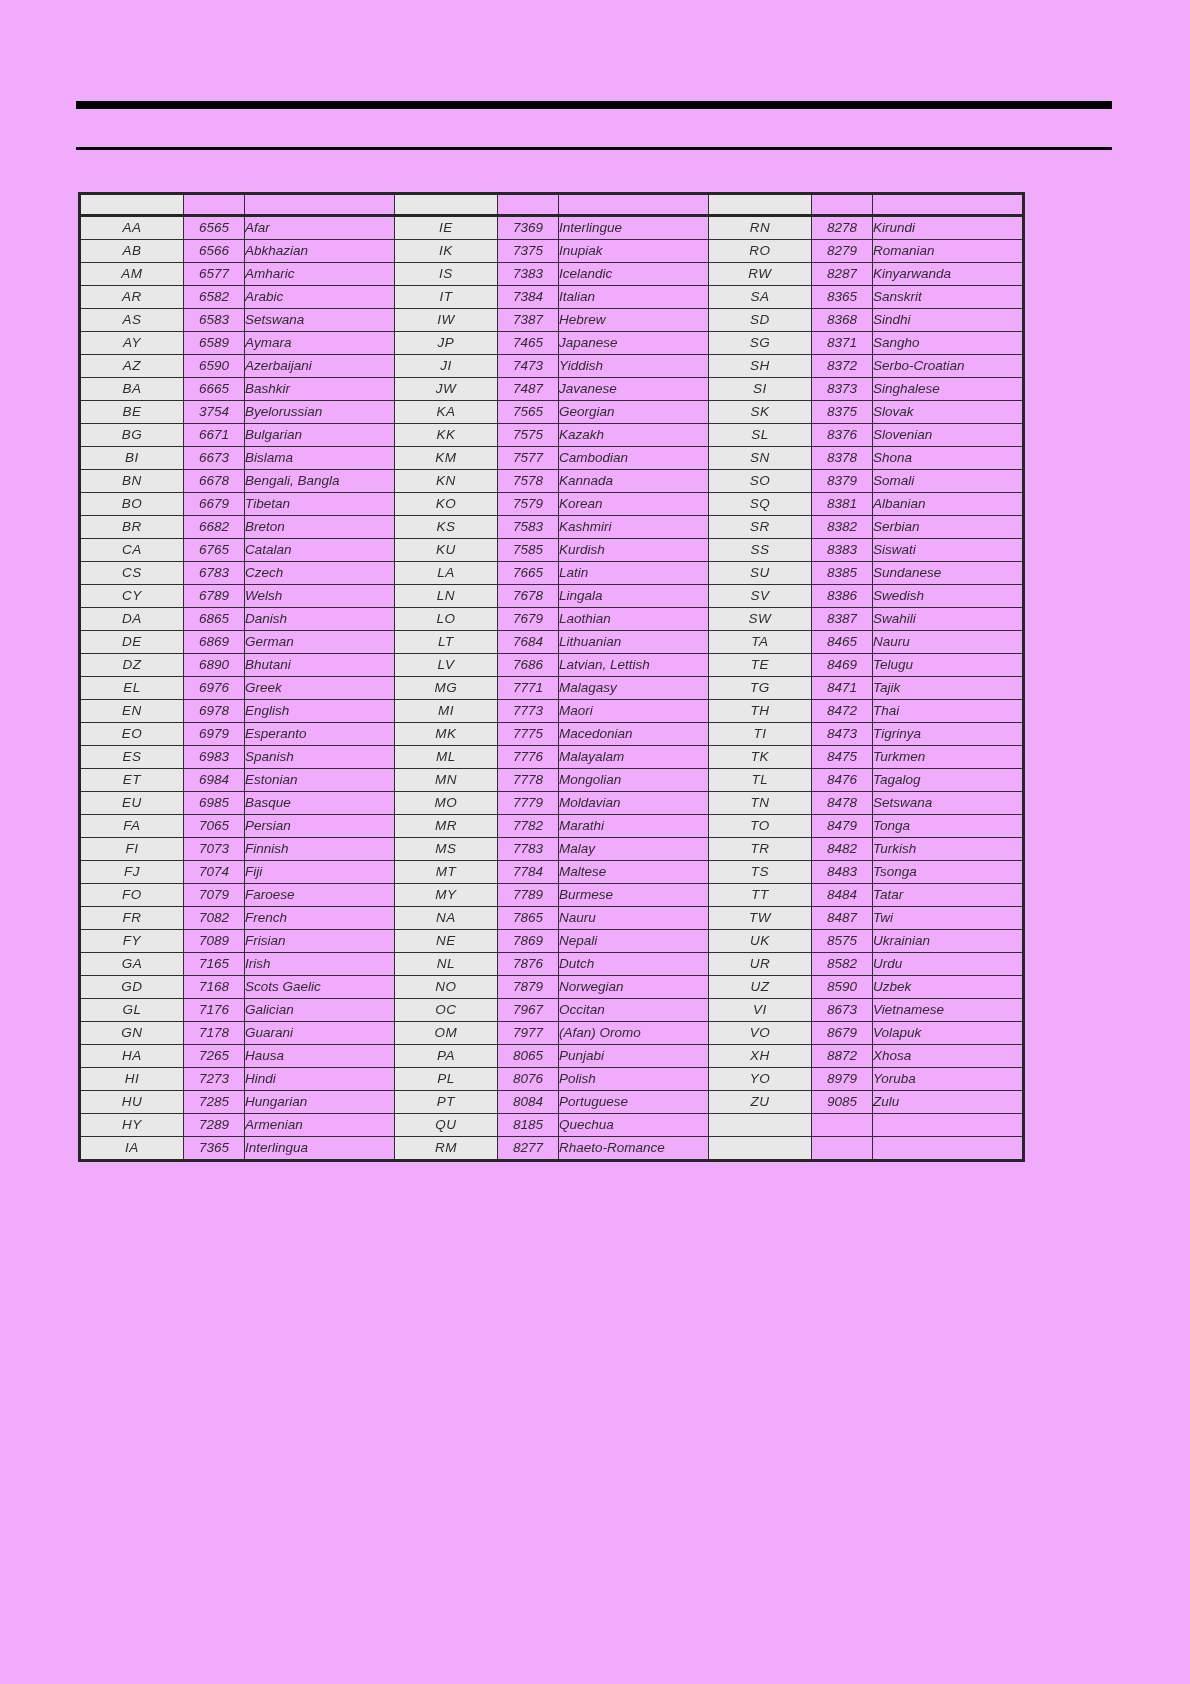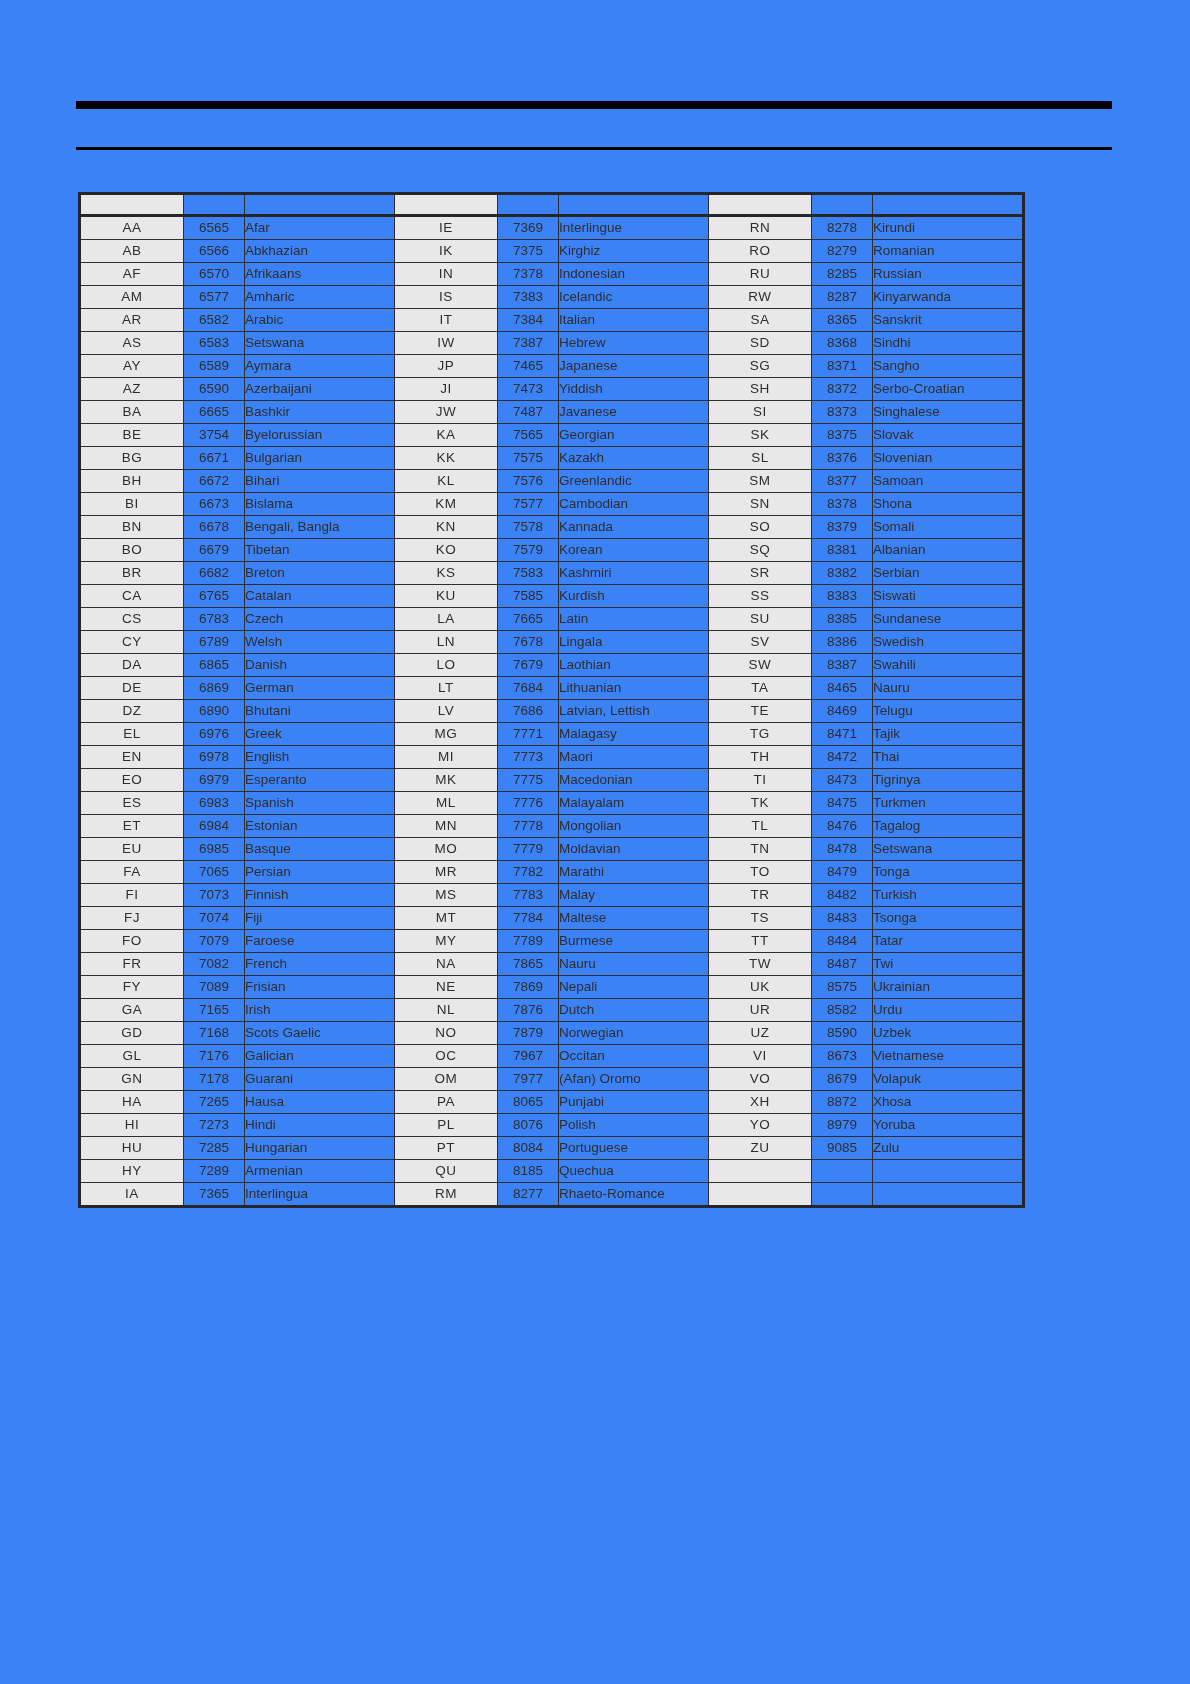--- a/index.html
+++ b/index.html
@@ -5,22 +5,23 @@
   html, body {
     margin: 0;
     padding: 0;
     background: #ffffff;
     font-family: "Liberation Sans", "DejaVu Sans", sans-serif;
   }
   .page {
     position: relative;
     width: 1190px;
     height: 1684px;
-    background: #3b82f6;
+    background: #f0abfc;
     overflow: hidden;
+    font-style: italic;
   }
   .rule-thick {
     position: absolute;
     left: 76px;
     top: 101px;
     width: 1036px;
     height: 8px;
     background: #000000;
   }
   .rule-thin {
@@ -99,35 +100,24 @@
           <td class="code gsep">RN</td>
           <td class="num">8278</td>
           <td class="lang">Kirundi</td>
         </tr>
         <tr>
           <td class="code">AB</td>
           <td class="num">6566</td>
           <td class="lang">Abkhazian</td>
           <td class="code gsep">IK</td>
           <td class="num">7375</td>
-          <td class="lang">Kirghiz</td>
+          <td class="lang">Inupiak</td>
           <td class="code gsep">RO</td>
           <td class="num">8279</td>
           <td class="lang">Romanian</td>
-        </tr>
-        <tr>
-          <td class="code">AF</td>
-          <td class="num">6570</td>
-          <td class="lang">Afrikaans</td>
-          <td class="code gsep">IN</td>
-          <td class="num">7378</td>
-          <td class="lang">Indonesian</td>
-          <td class="code gsep">RU</td>
-          <td class="num">8285</td>
-          <td class="lang">Russian</td>
         </tr>
         <tr>
           <td class="code">AM</td>
           <td class="num">6577</td>
           <td class="lang">Amharic</td>
           <td class="code gsep">IS</td>
           <td class="num">7383</td>
           <td class="lang">Icelandic</td>
           <td class="code gsep">RW</td>
           <td class="num">8287</td>
@@ -204,31 +194,20 @@
           <td class="num">6671</td>
           <td class="lang">Bulgarian</td>
           <td class="code gsep">KK</td>
           <td class="num">7575</td>
           <td class="lang">Kazakh</td>
           <td class="code gsep">SL</td>
           <td class="num">8376</td>
           <td class="lang">Slovenian</td>
         </tr>
         <tr>
-          <td class="code">BH</td>
-          <td class="num">6672</td>
-          <td class="lang">Bihari</td>
-          <td class="code gsep">KL</td>
-          <td class="num">7576</td>
-          <td class="lang">Greenlandic</td>
-          <td class="code gsep">SM</td>
-          <td class="num">8377</td>
-          <td class="lang">Samoan</td>
-        </tr>
-        <tr>
           <td class="code">BI</td>
           <td class="num">6673</td>
           <td class="lang">Bislama</td>
           <td class="code gsep">KM</td>
           <td class="num">7577</td>
           <td class="lang">Cambodian</td>
           <td class="code gsep">SN</td>
           <td class="num">8378</td>
           <td class="lang">Shona</td>
         </tr>

